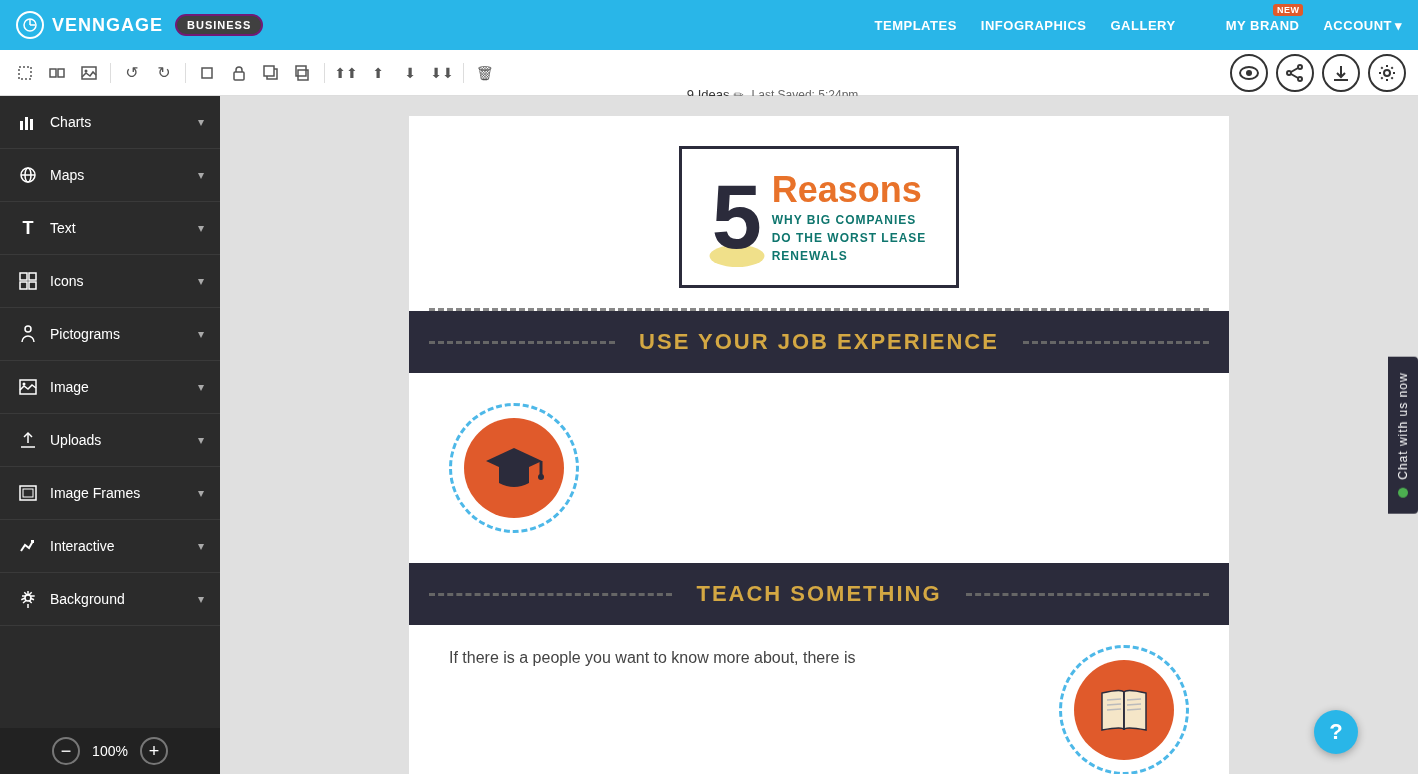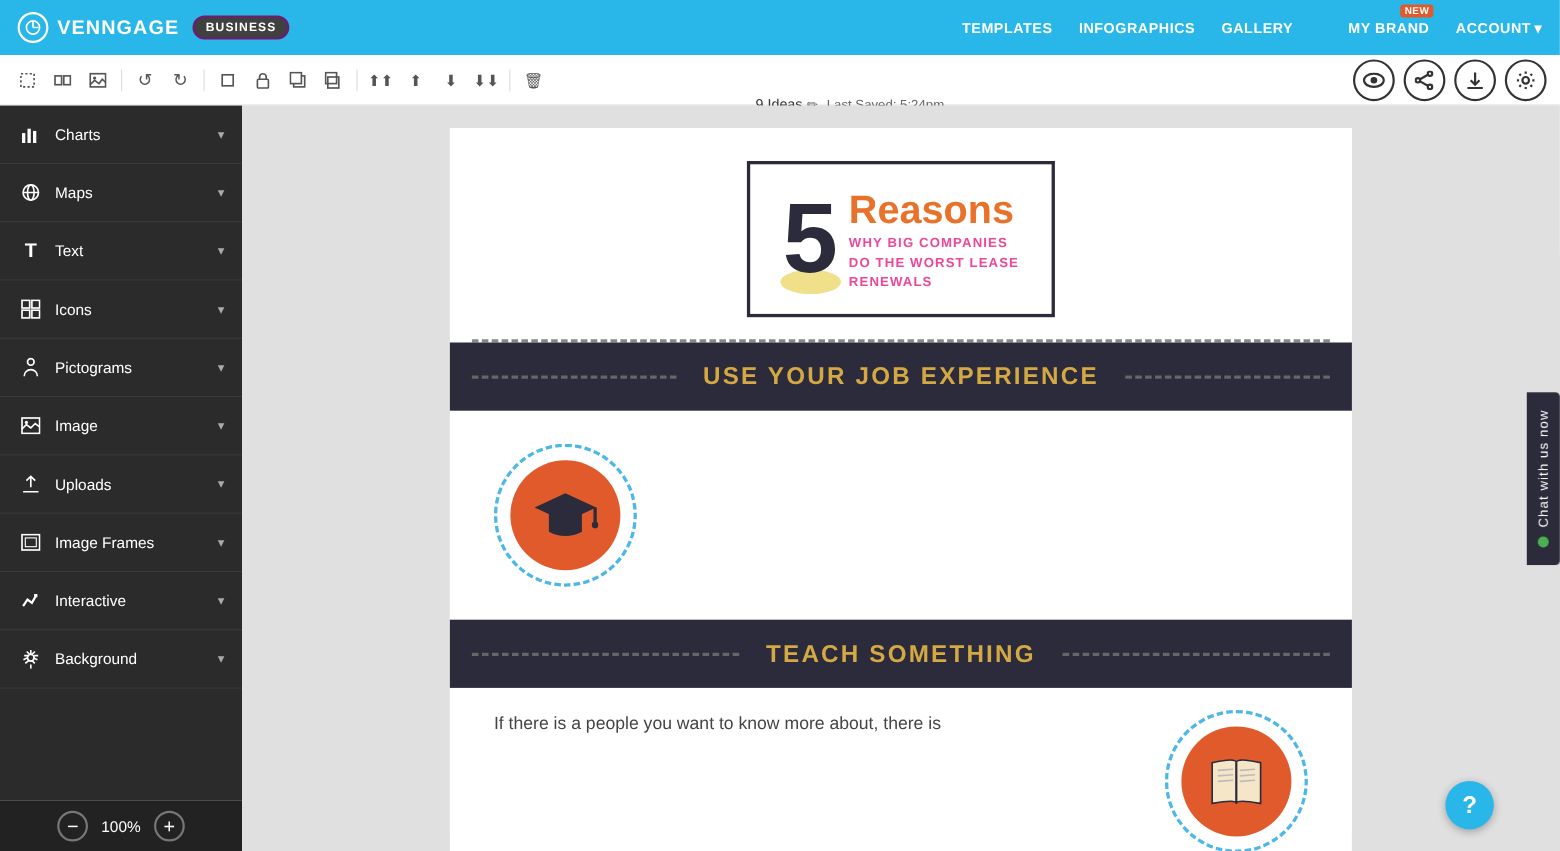--- a/index.html
+++ b/index.html
@@ -546,21 +546,21 @@
       <div class="canvas-content">
 
         <div class="section-title-area">
           <div class="title-box">
             <div style="position:relative;display:inline-block;">
               <span style="font-size:90px;font-weight:900;color:#2b2b3b;line-height:1;position:relative;z-index:1;">5</span>
               <div style="position:absolute;bottom:-5px;left:50%;transform:translateX(-50%);width:55px;height:22px;background:#f0e08a;border-radius:50%;z-index:0;"></div>
             </div>
             <div class="title-text-area">
               <div style="color:#e8722a;font-size:36px;font-weight:bold;">Reasons</div>
-              <div style="font-size:12px;font-weight:bold;color:#ec4899;letter-spacing:1px;line-height:1.5;">
+              <div style="font-size:12px;font-weight:bold;color:#0f766e;letter-spacing:1px;line-height:1.5;">
                 <div>WHY BIG COMPANIES</div>
                 <div>DO THE WORST LEASE</div>
                 <div>RENEWALS</div>
               </div>
             </div>
           </div>
         </div>
 
         <div style="display:flex;align-items:center;padding:0;background:white;">
           <div style="flex:1;border-top:3px dashed #888;margin:0 20px;"></div>

